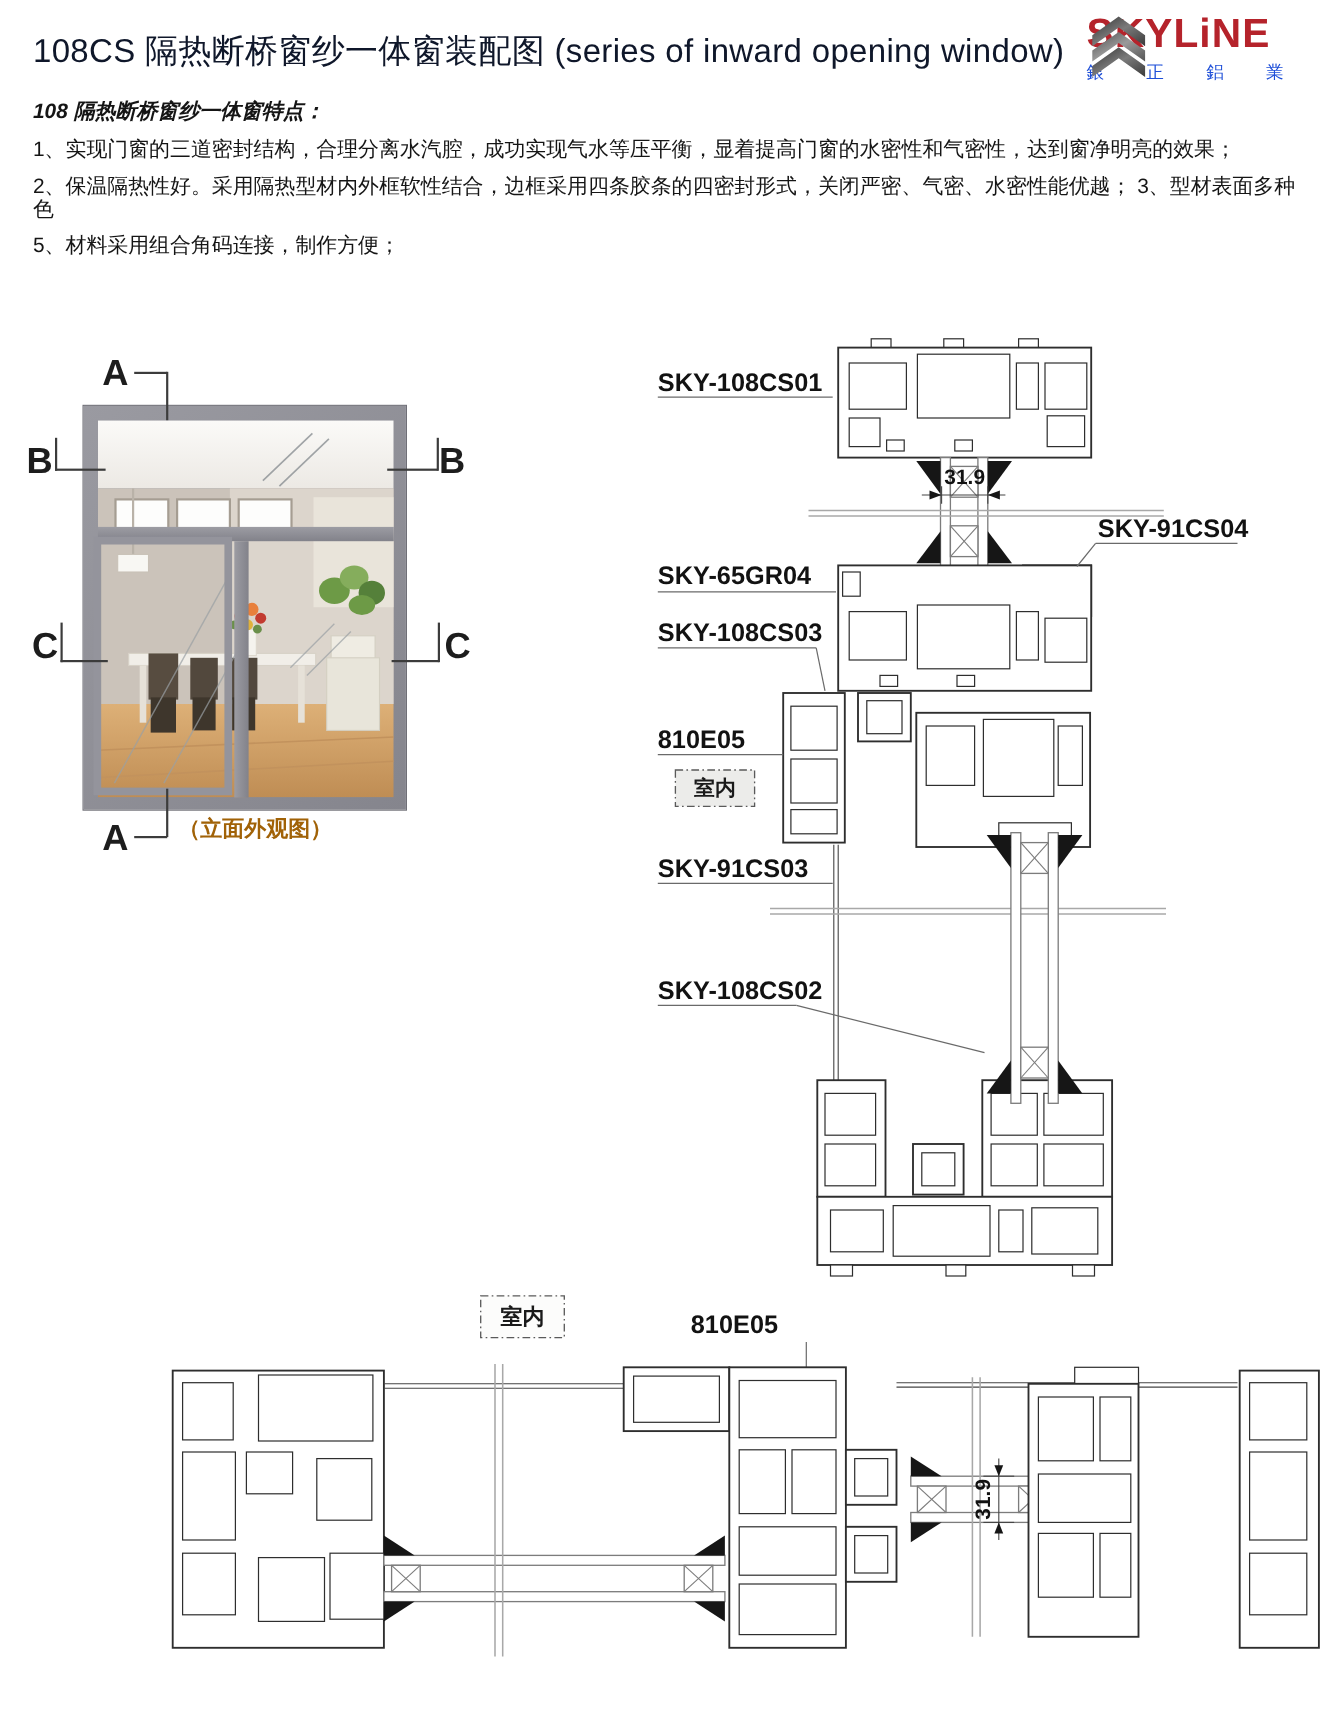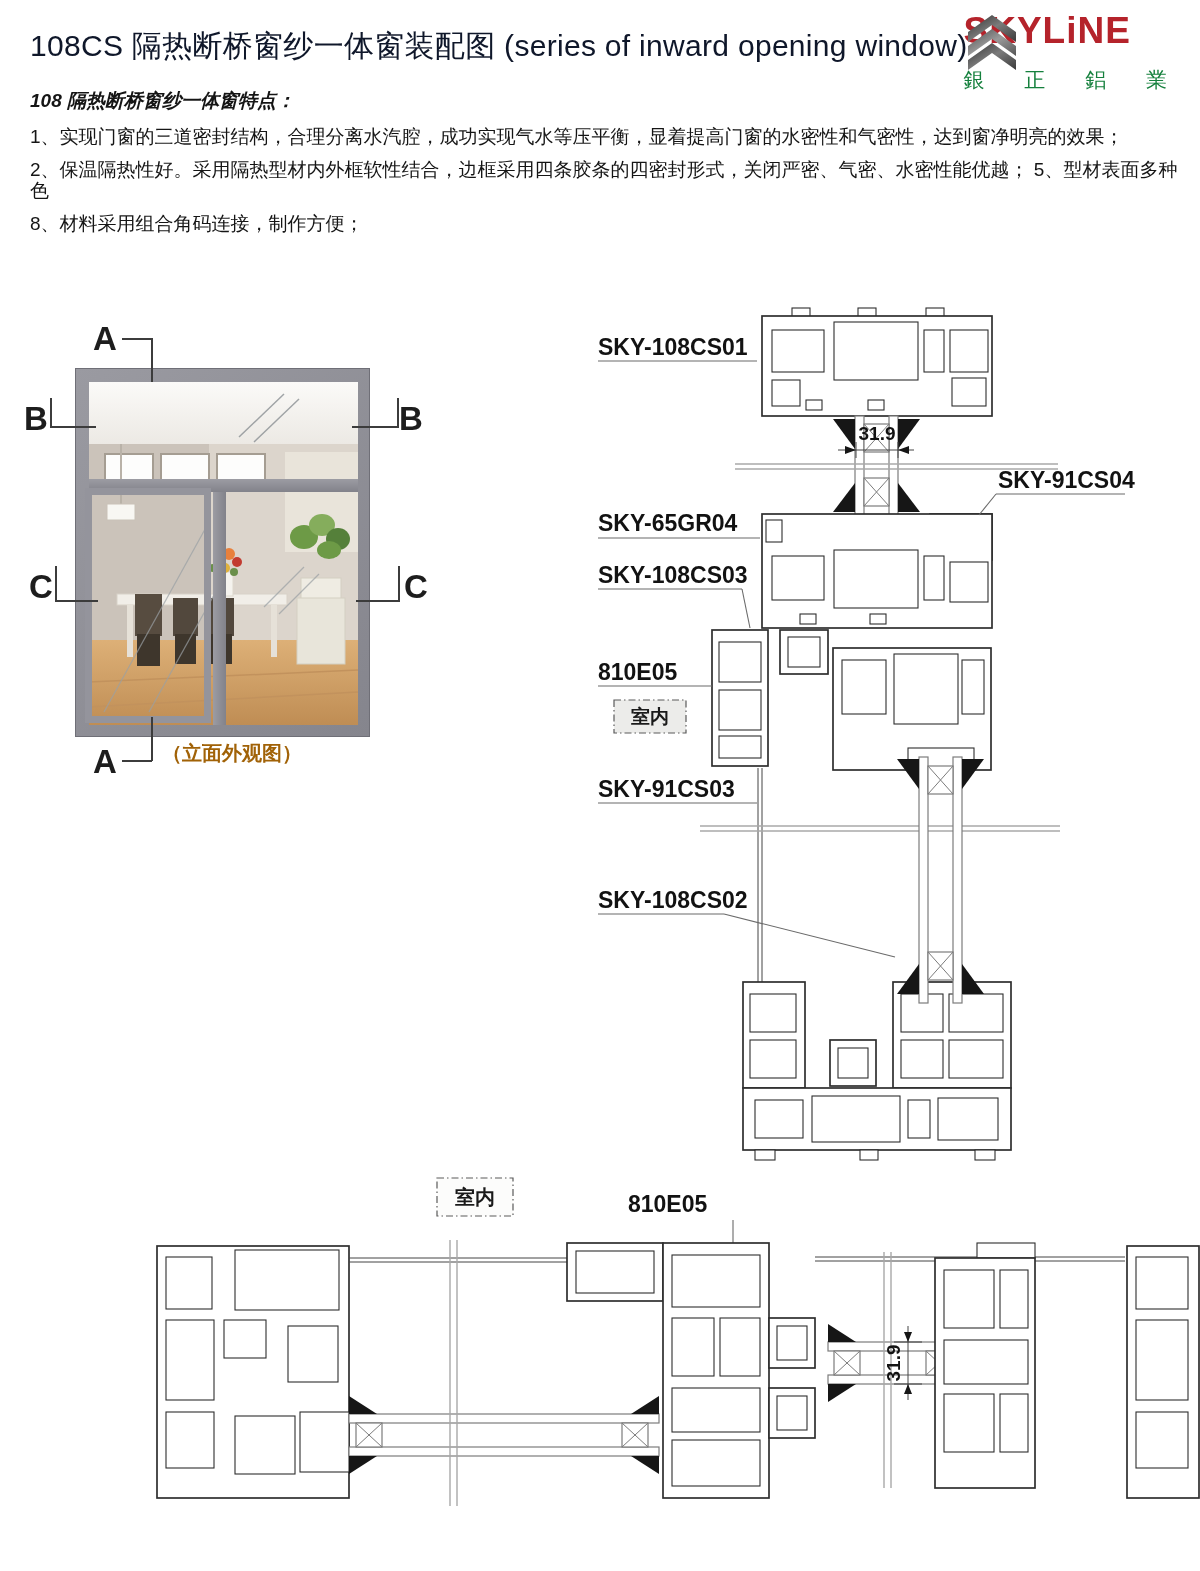--- a/index.html
+++ b/index.html
@@ -5,21 +5,21 @@
   html,body { margin:0; padding:0; background:#ffffff; }
   .page { position:relative; width:1200px; height:1571px; background:#fff;
           font-family:"Liberation Sans", sans-serif; overflow:hidden; }
 
   
   .title { position:absolute; left:30px; top:26px; font-size:30px; color:#0f172a;
            letter-spacing:0.3px; white-space:nowrap; }
   .logo { position:absolute; right:16px; top:12px; display:flex; align-items:flex-start; gap:10px; }
   .logo-text { display:flex; flex-direction:column; }
   .logo-brand { font-size:37px; font-weight:700; color:#b5232b; line-height:1.05; letter-spacing:1px; }
-  .logo-cn { font-size:21px; color:#15803d; letter-spacing:17px; margin-top:15px; white-space:nowrap; }
+  .logo-cn { font-size:16px; color:#1d4ed8; letter-spacing:17px; margin-top:5px; white-space:nowrap; }
 
   
   .features { position:absolute; left:30px; top:88px; width:1150px; color:#151515;
               font-size:19px; font-weight:700; }
   .f-head { margin-bottom:12px;font-style:italic; }
   .f-line { margin-bottom:12px; line-height:21px; font-weight:400; }
 
   
   .win-frame { position:absolute; left:75px; top:368px; width:295px; height:369px;
                background:linear-gradient(135deg,#9a9aa1,#85858d); box-sizing:border-box;
@@ -77,22 +77,22 @@
     </svg>
     <div class="logo-text">
       <div class="logo-brand">SKYLiNE</div>
       <div class="logo-cn">銀 正 鋁 業</div>
     </div>
   </div>
 
   <div class="features">
     <div class="f-head">108 隔热断桥窗纱一体窗特点：</div>
     <div class="f-line">1、实现门窗的三道密封结构，合理分离水汽腔，成功实现气水等压平衡，显着提高门窗的水密性和气密性，达到窗净明亮的效果；</div>
-    <div class="f-line">2、保温隔热性好。采用隔热型材内外框软性结合，边框采用四条胶条的四密封形式，关闭严密、气密、水密性能优越； 5、型材表面多种色</div>
-    <div class="f-line">8、材料采用组合角码连接，制作方便；</div>
+    <div class="f-line">2、保温隔热性好。采用隔热型材内外框软性结合，边框采用四条胶条的四密封形式，关闭严密、气密、水密性能优越； 3、型材表面多种色</div>
+    <div class="f-line">5、材料采用组合角码连接，制作方便；</div>
   </div>
 
   <div class="win-frame">
     <div class="win-photo">
       <svg width="269" height="343" viewBox="0 0 269 343">
         <defs>
           <linearGradient id="ceil" x1="0" y1="0" x2="0" y2="1">
             <stop offset="0" stop-color="#fbfaf8"></stop>
               <stop offset="1" stop-color="#ece9e4"></stop>
           </linearGradient>

